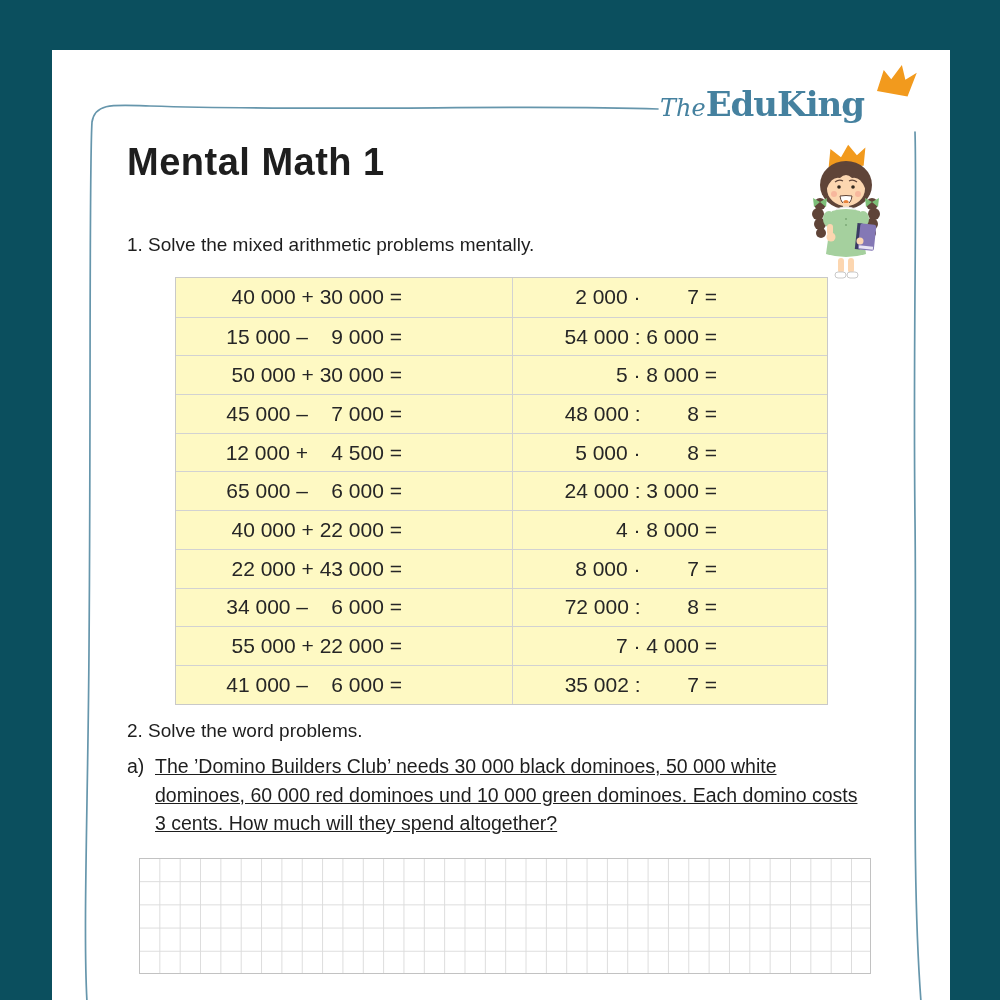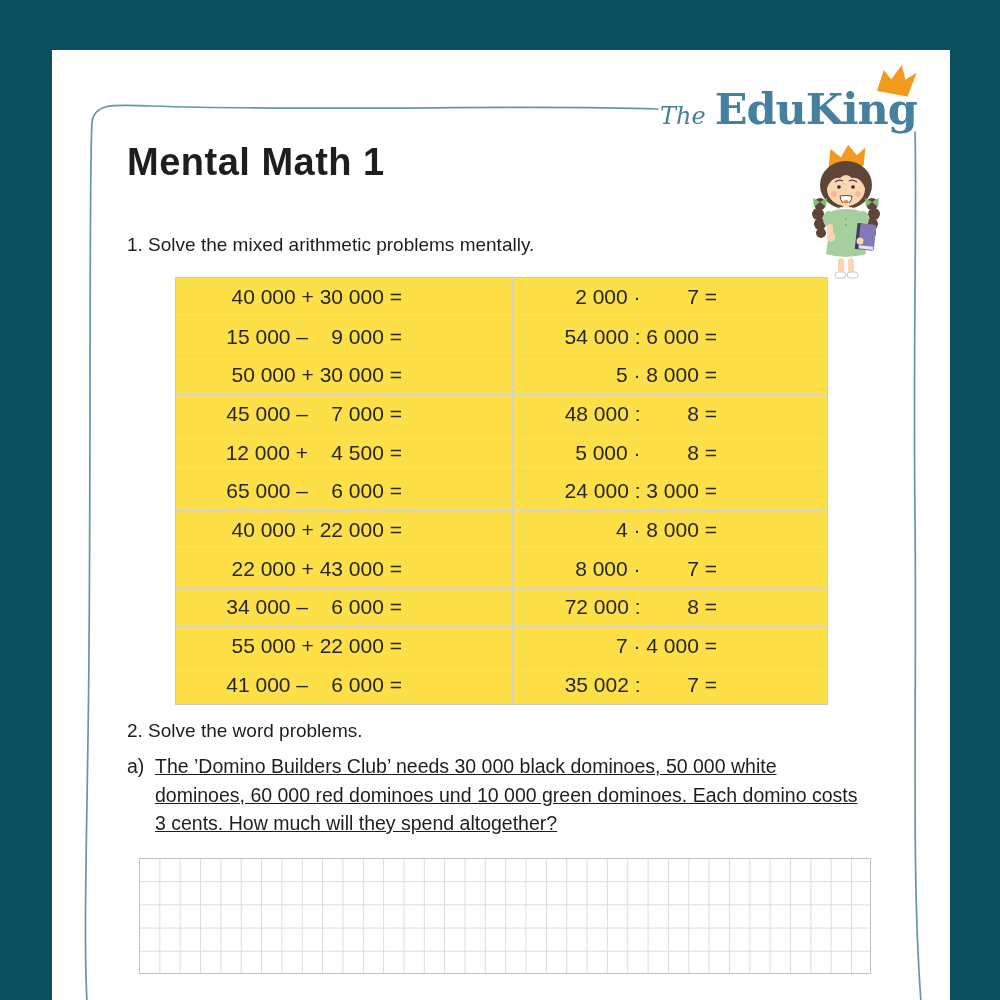--- a/index.html
+++ b/index.html
@@ -8,39 +8,39 @@
     background:#0b4f5e;
     font-family:"Liberation Sans", sans-serif;
     color:#1e1e1e;
   }
   .paper{
     position:absolute;left:52px;top:50px;width:898px;height:950px;
     background:#ffffff;
   }
   .frame-svg{position:absolute;left:0;top:0;width:1000px;height:1000px;pointer-events:none;}
   .logo{
-    position:absolute;left:660px;top:84px;display:flex;align-items:baseline;gap:9px;
+    position:absolute;left:660px;top:84px;display:flex;align-items:baseline;
     color:#45819f;white-space:nowrap;
   }
   .logo .the{font-family:"DejaVu Serif", serif;font-style:italic;font-size:24px;}
-  .logo .wordmark{font-family:"DejaVu Serif", serif;font-weight:bold;font-size:43px;letter-spacing:-1px;}
+  .logo .wordmark{font-family:"DejaVu Serif", serif;font-weight:bold;font-size:34px;letter-spacing:-1px;}
   .logo-crown{position:absolute;left:872px;top:60px;}
   .mascot{position:absolute;left:798px;top:142px;}
   .title{
     position:absolute;left:127px;top:141px;
     font-size:38px;font-weight:bold;letter-spacing:0.5px;
   }
   .instr{position:absolute;font-size:19px;}
   .instr1{left:127px;top:234px;}
   .instr2{left:127px;top:720px;}
   .ptable{
     position:absolute;left:175px;top:277px;width:653px;
     border:1px solid #c9c9c9;box-sizing:border-box;
     display:grid;grid-template-columns:337px 314px;
-    background:#fde047;
+    background:#fef9c3;
   }
   .pcell{
     height:38.7px;box-sizing:border-box;
     display:flex;align-items:center;justify-content:flex-end;
     padding-right:110px;
     font-size:21px;white-space:pre;color:#262626;
     border-top:1px solid #d2d2d2;
   }
   .pcell.first{border-top:none;}
   .pcell.left{border-right:1px solid #d2d2d2;}

